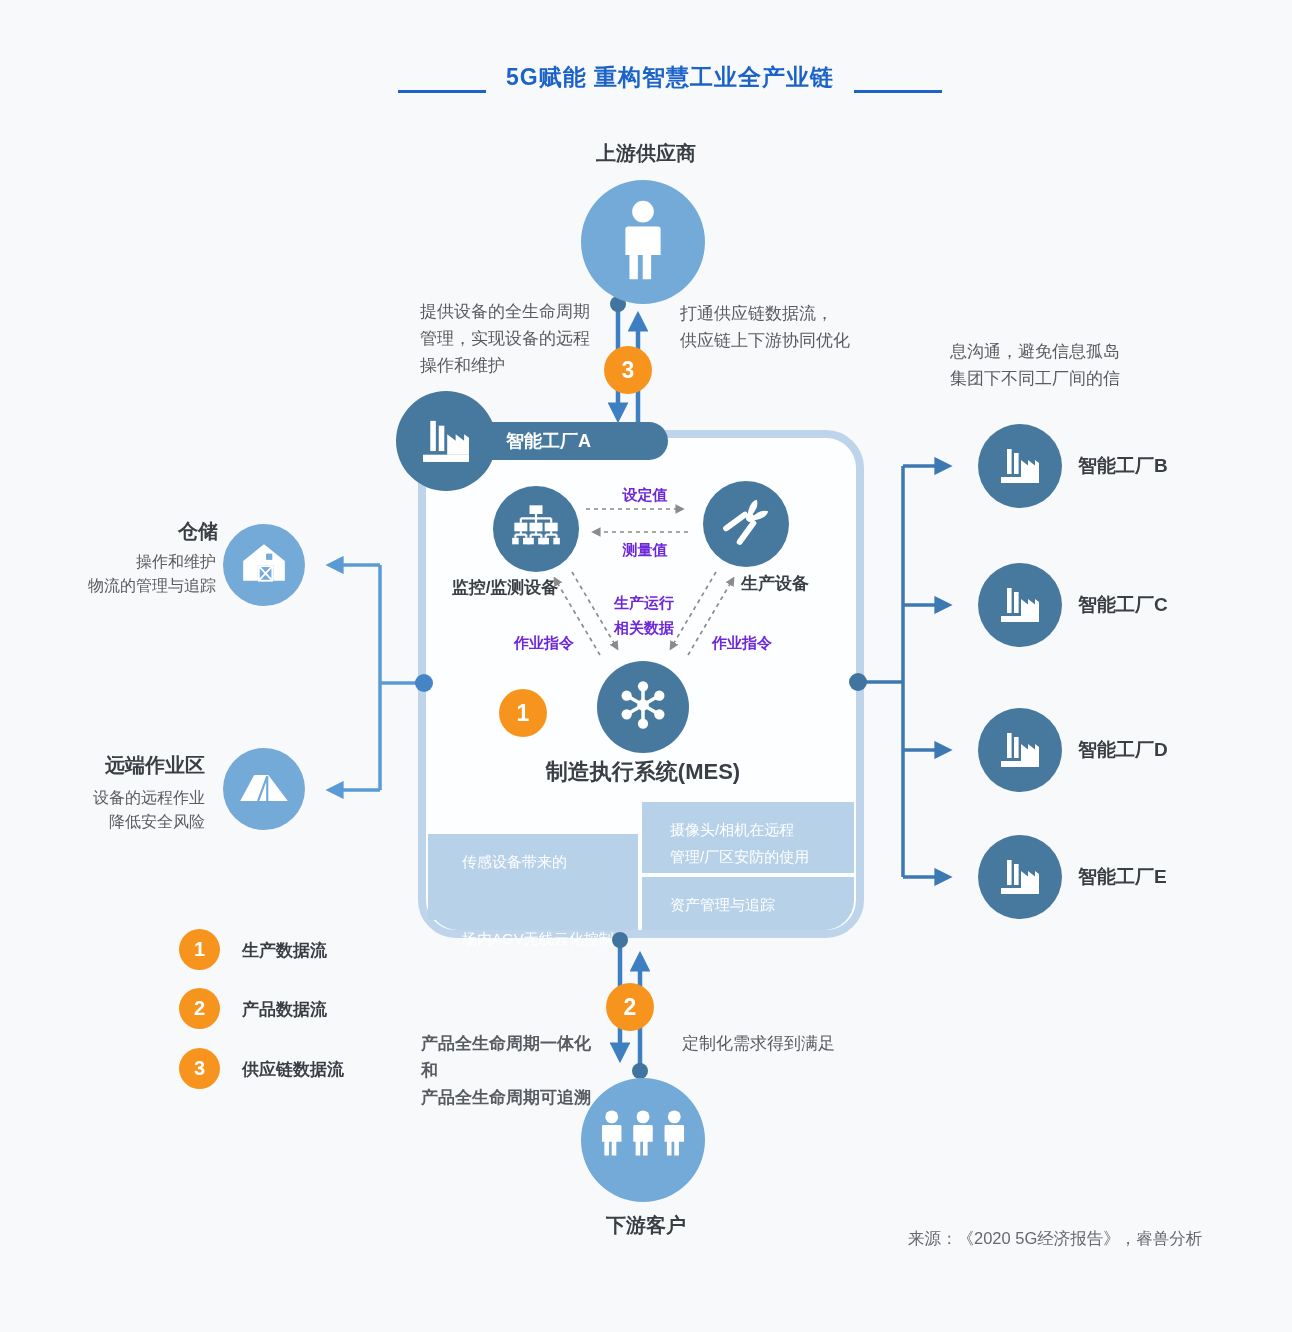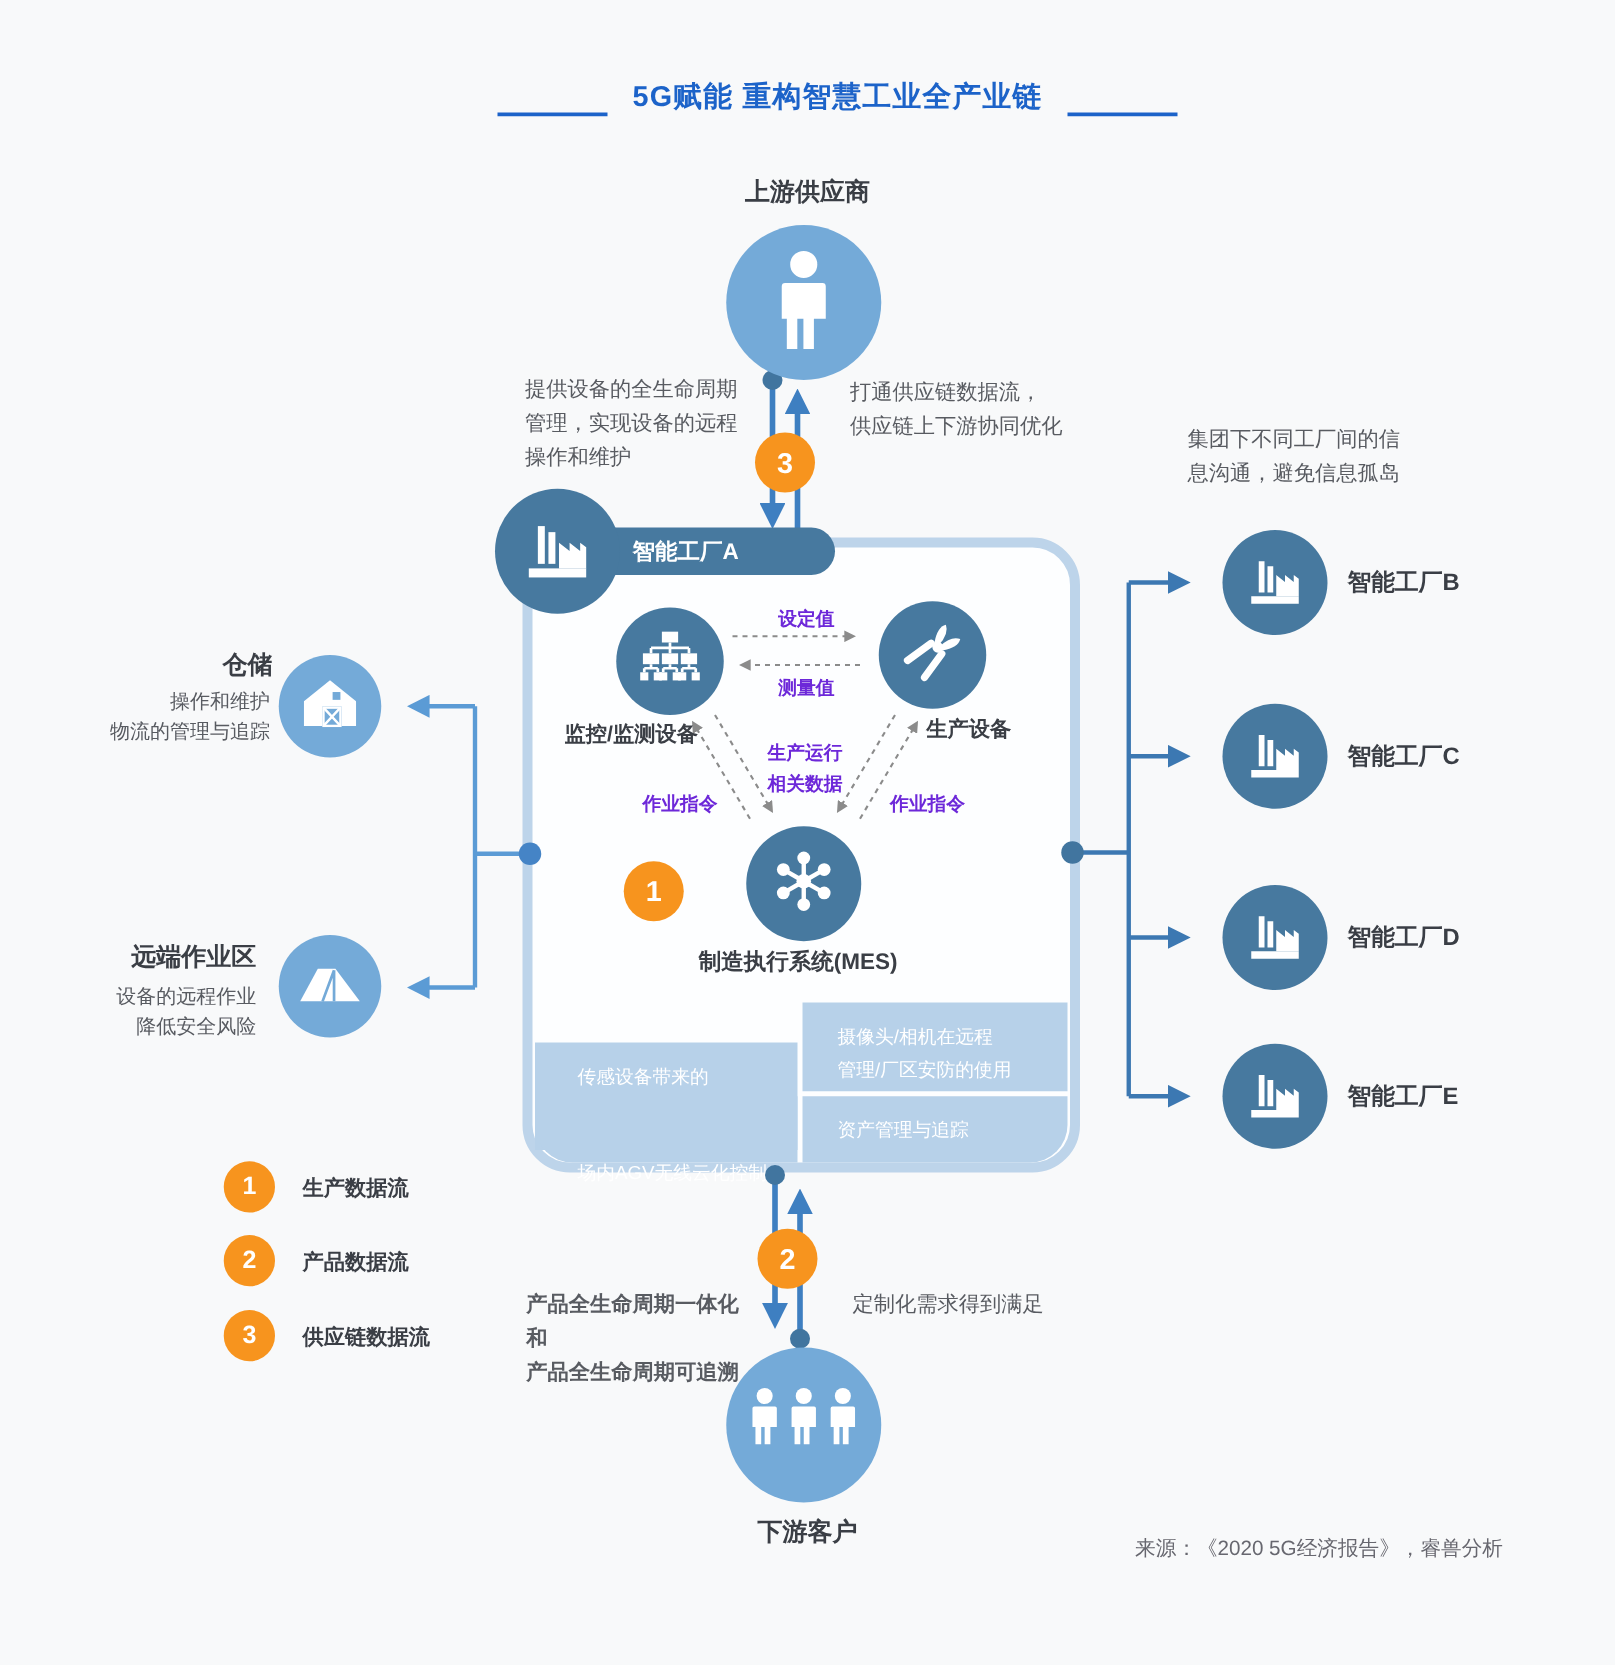--- a/index.html
+++ b/index.html
@@ -109,22 +109,22 @@
     <div>供应链上下游协同优化</div>
   </div>
   <div class="abs note z4" style="left:420px;top:298px;width:180px;">
     <div>提供设备的全生命周期</div>
     <div>管理，实现设备的远程</div>
     <div>操作和维护</div>
   </div>
   <div class="abs badge" style="left:604px;top:346px;width:48px;height:48px;">3</div>
 
   <div class="abs note z4" style="left:950px;top:338px;width:280px;">
+    <div>息沟通，避免信息孤岛</div>
     <div>集团下不同工厂间的信</div>
-    <div>息沟通，避免信息孤岛</div>
   </div>
 
   <div class="abs box" style="left:418px;top:430px;width:430px;height:492px;"></div>
 
   <div class="abs cell" style="left:428px;top:802px;width:210px;height:86px;margin-top:32px;">
     <div class="cell-text" style="padding:14px 0 0 34px;">
       <div>传感设备带来的</div>
       <div>数据监控</div>
     </div>
   </div>
@@ -223,21 +223,21 @@
           <circle cx="24" cy="8" r="4.4"></circle>
             <circle cx="38" cy="16" r="4.4"></circle>
           <circle cx="38" cy="32" r="4.4"></circle>
             <circle cx="24" cy="40" r="4.4"></circle>
           <circle cx="10" cy="32" r="4.4"></circle>
             <circle cx="10" cy="16" r="4.4"></circle>
         </g>
       </svg>
     </span>
   </div>
-  <div class="abs heading z4" style="left:559px;top:757px;width:200px;font-size:18px;">制造执行系统(MES)</div>
+  <div class="abs heading z4" style="left:543px;top:757px;width:200px;text-align:center;font-size:22px;">制造执行系统(MES)</div>
   <div class="abs badge" style="left:499px;top:689px;width:48px;height:48px;">1</div>
 
   <div class="abs heading z4" style="left:60px;top:518px;width:158px;text-align:right;font-size:20px;">仓储</div>
   <div class="abs small-note z4" style="left:20px;top:550px;width:196px;text-align:right;">
     <div>操作和维护</div>
     <div>物流的管理与追踪</div>
   </div>
   <div class="abs circle c-light z4" style="left:223px;top:524px;width:82px;height:82px;">
     <span>
       <svg width="50" height="50" viewBox="0 0 48 48">

